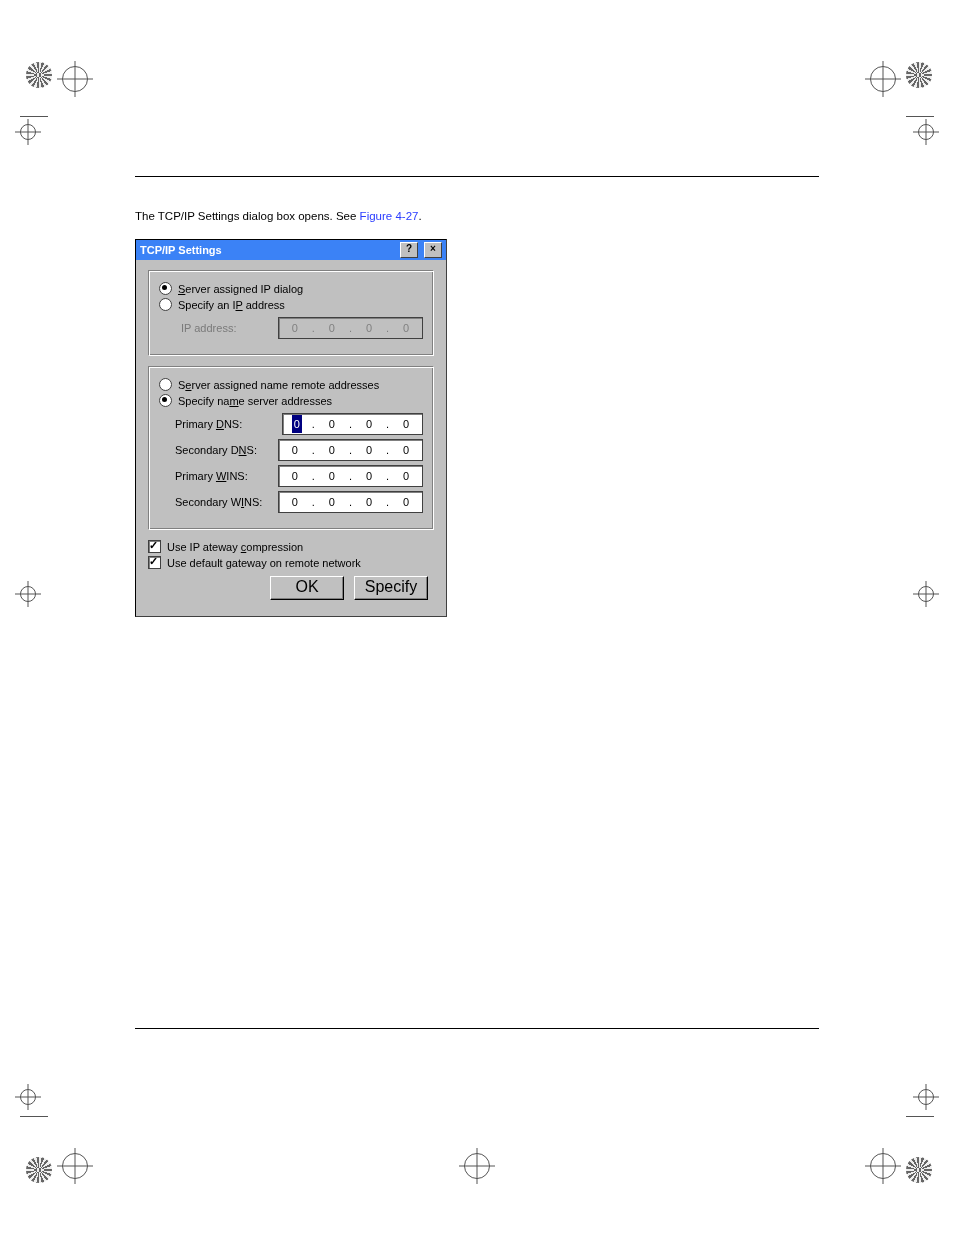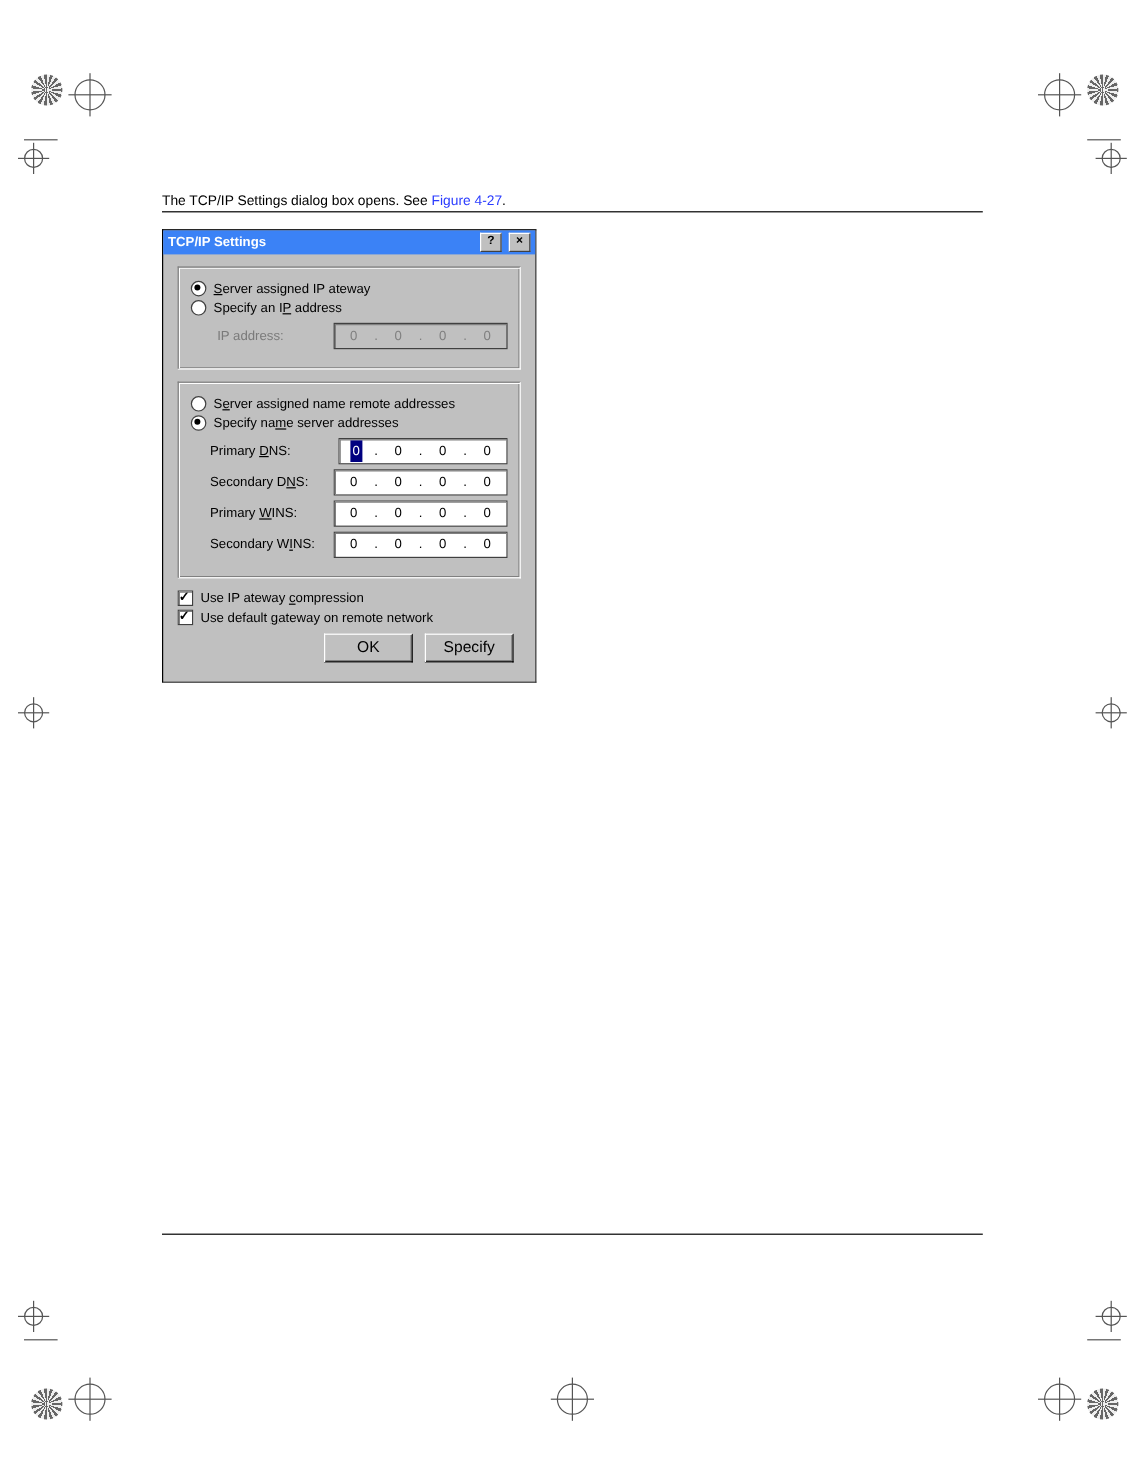--- a/index.html
+++ b/index.html
@@ -8,21 +8,21 @@
   .reg::before,.reg::after{content:"";position:absolute;background:#555}
   .reg::before{left:50%;top:-6px;bottom:-6px;width:1px;transform:translateX(-.5px)}
   .reg::after{top:50%;left:-6px;right:-6px;height:1px;transform:translateY(-.5px)}
   .tick-h{position:absolute;height:1px;width:28px;background:#555}
   .fan{position:absolute;width:26px;height:26px;border-radius:50%;
        background:repeating-conic-gradient(#eee 0 12deg,#666 12deg 24deg)}
   .content{position:absolute;left:135px;right:135px;top:160px;bottom:190px}
   .content::before{content:"";position:absolute;left:0;right:0;top:16px;height:1px;background:#000}
   .content::after{content:"";position:absolute;left:0;right:0;bottom:16px;height:1px;background:#000}
   .hdr-row{display:flex;justify-content:space-between;align-items:flex-end;padding-top:0;font-size:10px;color:#444}
-  .instr{font-size:11.5px;line-height:1.5;max-width:680px}
+  .instr{margin-top:48px;font-size:11.5px;line-height:1.5;max-width:680px}
   .instr .fig{color:#2a3cff}
   .dlg{margin-top:14px;width:310px;background:#c0c0c0;border:1px solid #000;border-right-color:#404040;border-bottom-color:#404040;font-size:11px;color:#000}
   .titlebar{background:#3b82f6;color:#fff;padding:2px 4px;display:flex;align-items:center;gap:6px;font-weight:bold;font-size:11px}
   .titlebar .spacer{flex:1}
   .wbtn{width:16px;height:14px;background:#c0c0c0;border:1px solid #fff;border-right-color:#404040;border-bottom-color:#404040;color:#000;font-size:10px;line-height:12px;text-align:center;font-family:Arial}
   .body{padding:10px 12px 8px}
   .grp{border:1px solid #808080;border-left-color:#fff;border-top-color:#fff;padding:8px 10px 12px;margin-bottom:10px;position:relative;border-radius:0}
   
   .grp{border:1px solid #808080;border-right-color:#fff;border-bottom-color:#fff;box-shadow:inset 1px 1px 0 #fff, inset -1px -1px 0 #808080}
   .radio-row,.check-row{display:flex;align-items:center;gap:6px;margin:3px 0}
@@ -35,21 +35,21 @@
   .iplabel{width:100px;color:#000}
   .iplabel.dis{color:#7a7a7a}
   .ipbox{display:flex;align-items:center;background:#fff;border:1px solid #404040;box-shadow:inset 1px 1px 0 #808080}
   .ipbox.dis{background:#c0c0c0}
   .oct{width:28px;height:18px;text-align:center;border:none;background:transparent;font-size:11px;outline:none;color:#000}
   .oct.dis{color:#808080}
   .dot{color:#000;padding:0 1px}
   .ipbox.dis .dot{color:#808080}
   .sel{background:#000080;color:#fff;padding:0 2px;display:inline-block}
   .btnrow{display:flex;justify-content:flex-end;gap:10px;padding:4px 6px 8px 0}
-  .pushbtn{min-width:72px;height:22px;background:#c0c0c0;border:1px solid #000;border-top-color:#fff;border-left-color:#fff;box-shadow:inset -1px -1px 0 #808080;font-size:13px;text-align:center;line-height:20px;cursor:default}
+  .pushbtn{min-width:72px;height:22px;background:#c0c0c0;border:1px solid #000;border-top-color:#fff;border-left-color:#fff;box-shadow:inset -1px -1px 0 #808080;font-size:16px;text-align:center;line-height:20px;cursor:default}
 </style>
 </head>
 <body>
 
 <div class="page">
 
   <div class="fan" style="left:26px;top:62px"></div>
   <div class="reg" style="left:62px;top:66px"></div>
   <div class="tick-h" style="left:20px;top:116px"></div>
   <div class="reg" style="left:20px;top:124px;width:14px;height:14px"></div>
@@ -90,21 +90,21 @@
         <span class="spacer"></span>
         <div class="wbtn"><span>?</span></div>
         <div class="wbtn"><span>×</span></div>
       </div>
 
       <div class="body">
 
         <div class="grp">
           <div class="radio-row">
             <span class="radio on"></span>
-            <span><span class="ul">S</span><span>erver assigned IP ateway</span></span>
+            <span><span class="ul">S</span><span>erver assigned IP dialog</span></span>
           </div>
           <div class="radio-row">
             <span class="radio"></span>
             <span><span>Specify an I</span><span class="ul">P</span><span> address</span></span>
           </div>
           <div class="ipgrid" style="margin-top:6px;margin-left:22px">
             <span class="iplabel dis">IP address:</span>
             <span class="ipbox dis">
               <input class="oct dis" disabled="" value="0" style="">
                 <span class="dot">.</span>

